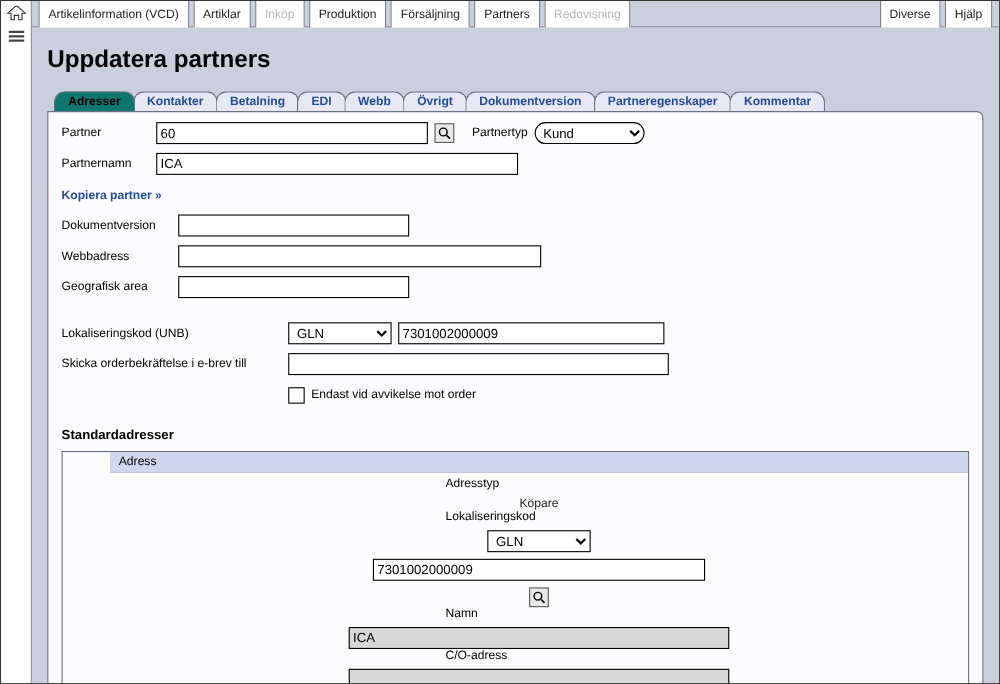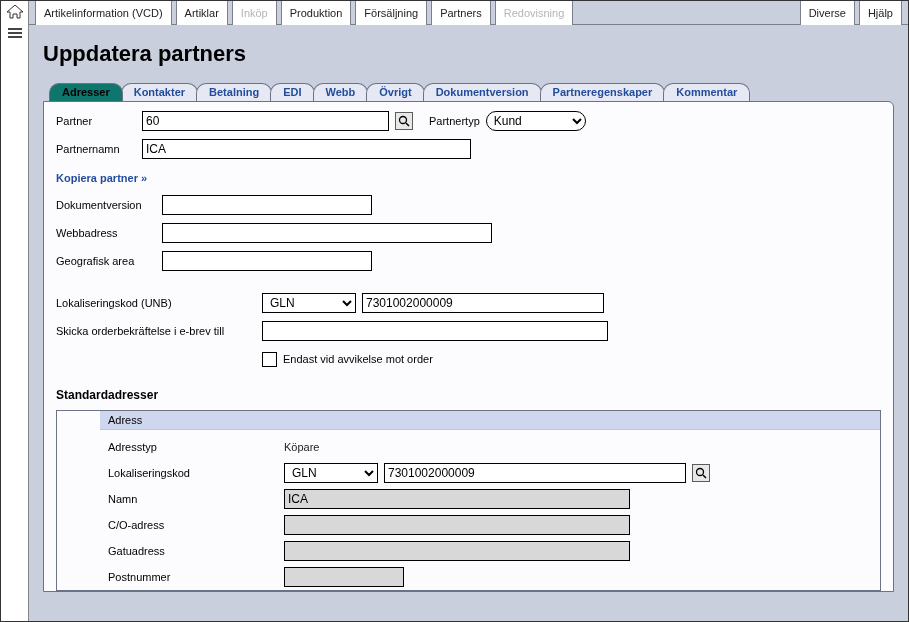--- a/index.html
+++ b/index.html
@@ -179,20 +179,21 @@
     border-bottom: 1px solid #bfc6da;
   }
   .std-body {
     padding: 4px 8px 0 8px;
   }
   .std-row {
     display: flex;
     align-items: center;
     min-height: 26px;
     gap: 6px;
+    flex-direction: column;
   }
   .std-lbl { width: 170px; }
   .static-val { color: #222; }
   .chk {
     width: 15px; height: 15px;
     border: 1px solid #000;
     background: #fff;
     display: inline-block;
   }
   .row-ptype-lbl { margin-left: 10px; }

